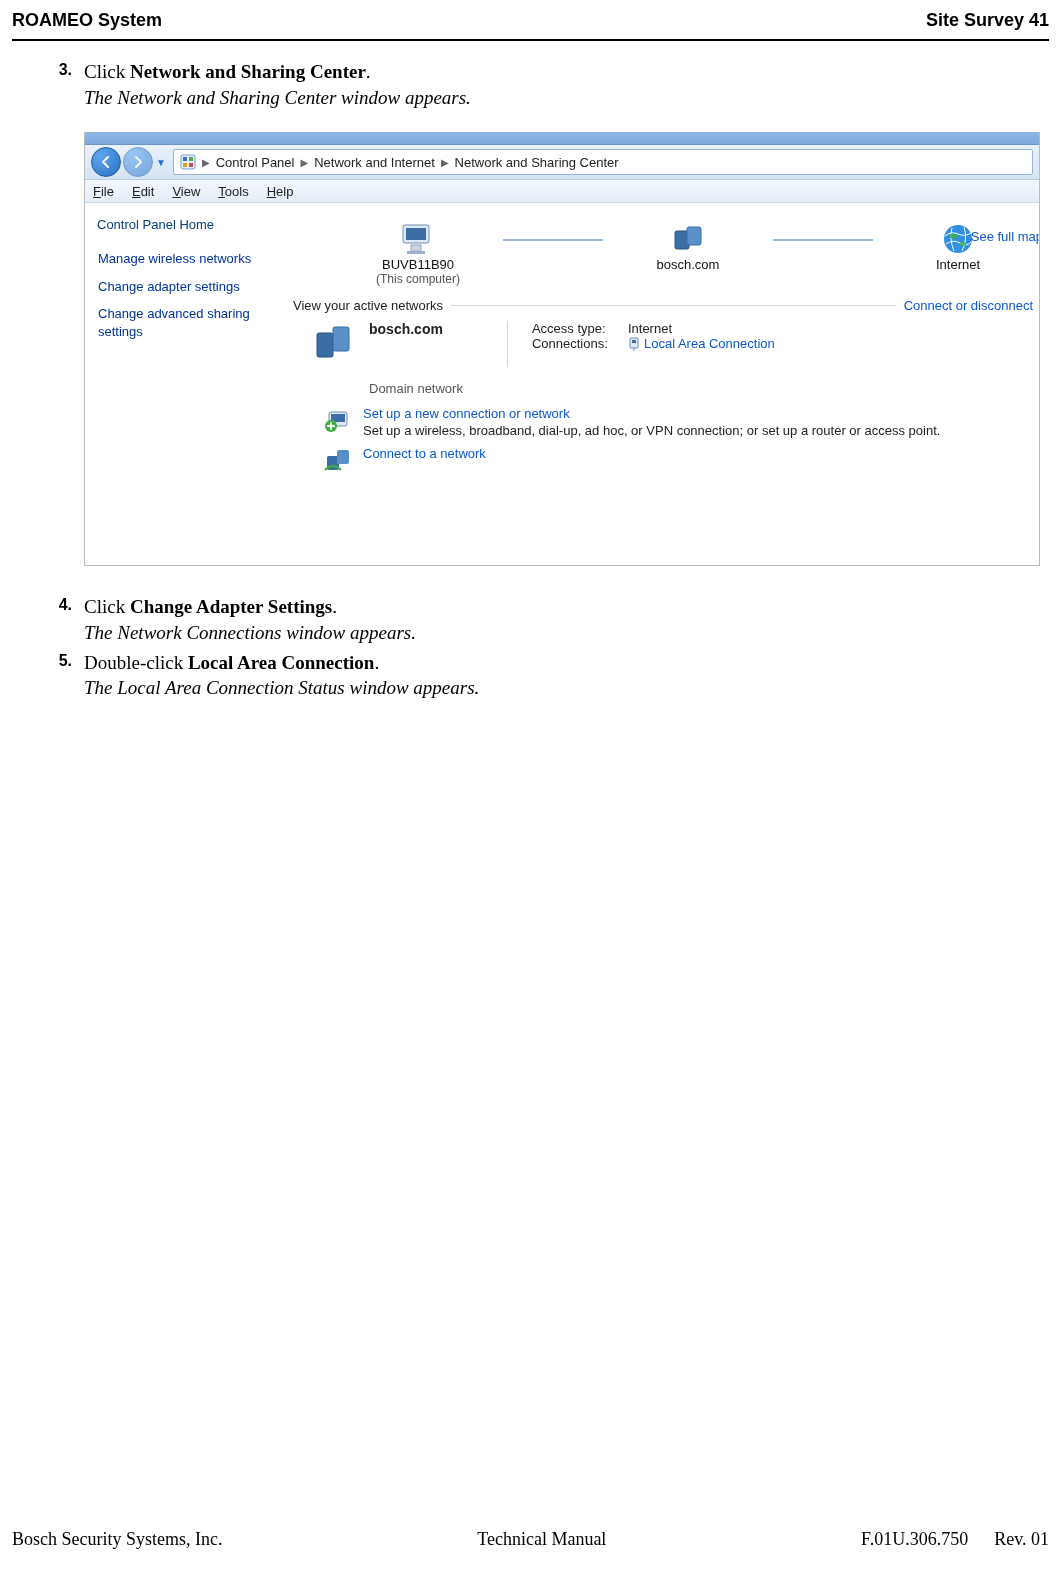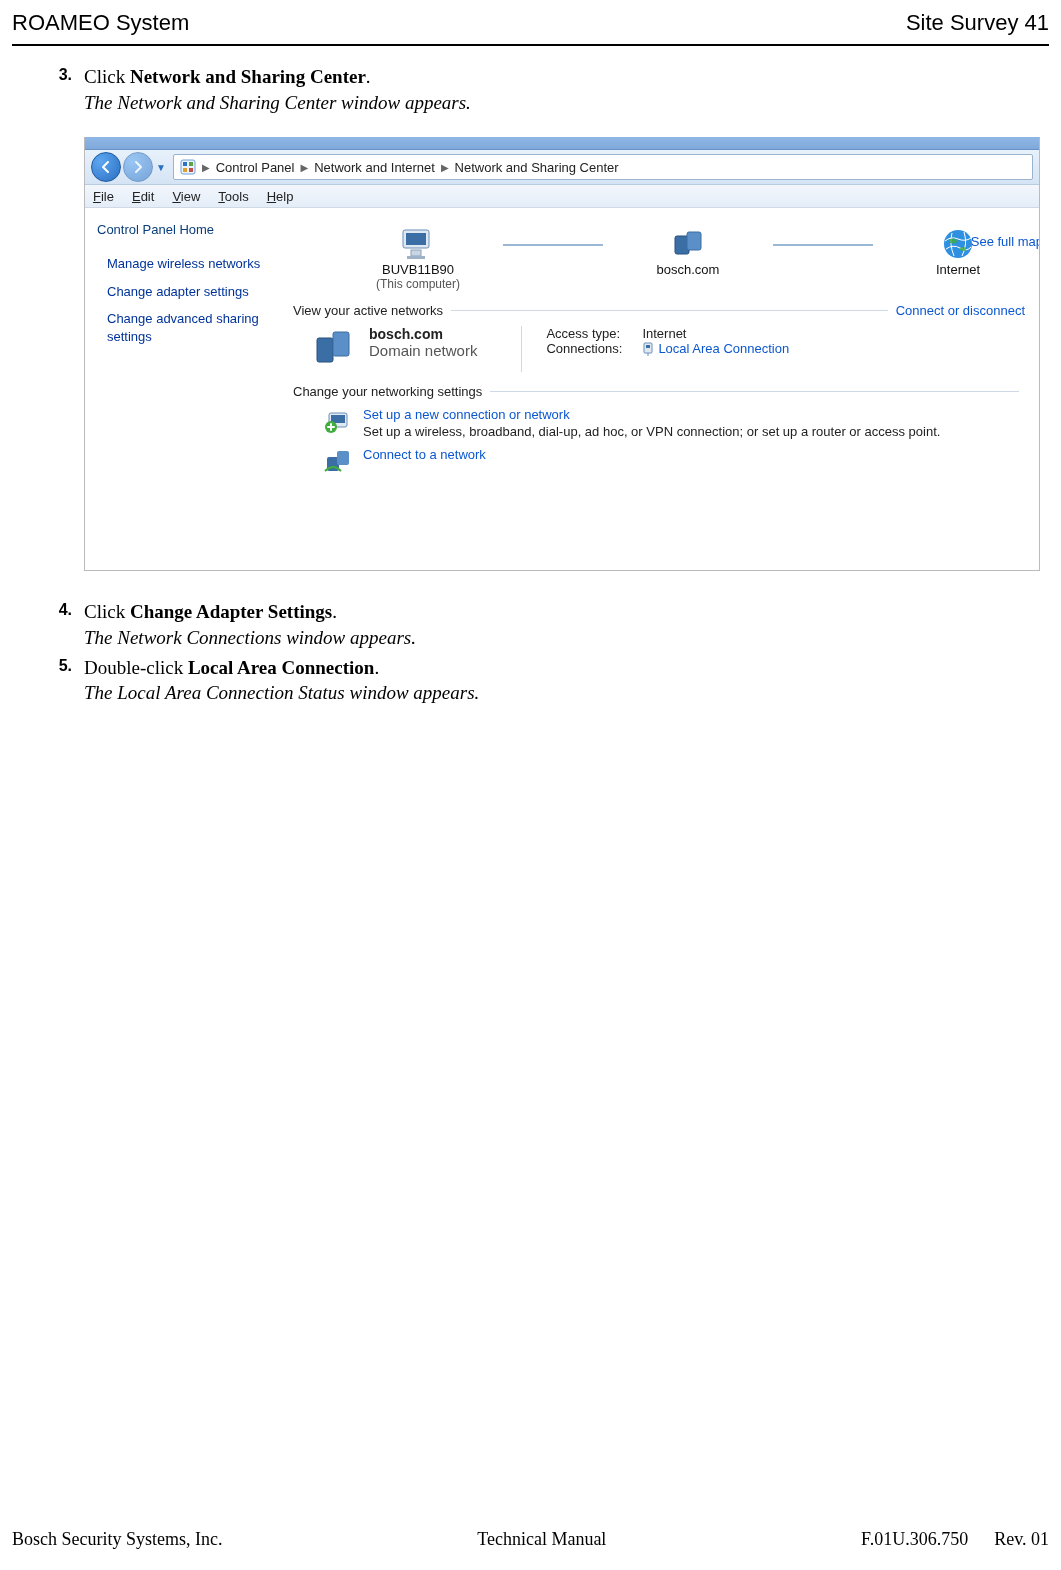--- a/index.html
+++ b/index.html
@@ -13,22 +13,22 @@
     width: 1061px;
     height: 1570px;
     position: relative;
     box-sizing: border-box;
     padding: 10px 12px 0 12px;
   }
   .page-header {
     display: flex;
     justify-content: space-between;
     font-family: Arial, Helvetica, sans-serif;
-    font-weight: normal;
-    font-size: 22px;
+    font-weight: bold;
+    font-size: 18px;
     padding: 0 0 8px 0;
   }
   .page-header-rule {
     border-bottom: 2px solid #000;
     margin: 0 0 18px 0;
   }
   .body {
     padding: 0 24px 0 24px;
   }
   .step {
@@ -144,21 +144,21 @@
     font-size: 13px;
     color: #003399;
   }
   .left-pane .cph {
     color: #0a3e7a;
     font-weight: 500;
     margin-bottom: 18px;
   }
   .left-pane .link {
     color: #003399;
-    margin: 10px 10px;
+    margin: 10px 1px;
     cursor: default;
     line-height: 1.35;
   }
   .right-pane {
     flex: 1;
     padding: 12px 0 0 8px;
     position: relative;
   }
   .right-pane h2 {
     color: #0a3e7a;
@@ -196,21 +196,21 @@
   .see-full-map {
     position: absolute;
     right: 0;
     top: 26px;
     color: #0b57d0;
     font-size: 13px;
   }
   .sect-row {
     display: flex;
     align-items: center;
-    margin: 12px 16px 4px 0;
+    margin: 12px 8px 4px 0;
   }
   .sect-row .lbl {
     color: #222;
     white-space: nowrap;
   }
   .sect-row .rule {
     flex: 1;
     border-top: 1px solid #cfd9e6;
     margin: 0 8px;
   }
@@ -223,21 +223,21 @@
     display: flex;
     align-items: flex-start;
     margin: 8px 0 10px 20px;
   }
   .active-net .neticon {
     width: 42px; height: 42px;
     margin-right: 14px;
     display:flex; align-items:center; justify-content:center;
   }
   .active-net .netinfo .name { font-weight: bold; font-size: 14px; }
-  .active-net .netinfo .type { color: #555; font-size: 15px; }
+  .active-net .netinfo .type { color: #555; font-size: 13px; margin-top: 44px; }
   .active-net .sep {
     border-left: 1px solid #cfd9e6;
     height: 46px;
     margin: 0 24px 0 44px;
   }
   .active-net .conninfo {
     font-size: 13px;
     color: #222;
   }
   .active-net .conninfo .row { display:flex; }
@@ -416,24 +416,20 @@
                       <rect x="2" y="1" width="8" height="10" rx="1" fill="#dfe8f3" stroke="#6c8fb6"></rect>
                       <rect x="4" y="3" width="4" height="3" fill="#3b6ea5"></rect>
                       <path d="M6 11 v3" stroke="#6c8fb6"></path>
                     </svg>
                   <span>Local Area Connection</span>
                 </span>
               </div>
             </div>
           </div>
 
-          <div class="sect-row">
-            <span class="lbl">Change your networking settings</span>
-            <span class="rule"></span>
-          </div>
 
           <div class="settings-item">
             <div class="sico">
               <svg width="28" height="28" viewBox="0 0 28 28">
                   <rect x="6" y="6" width="18" height="14" rx="2" fill="#dfe8f3" stroke="#6c8fb6"></rect>
                   <rect x="8" y="8" width="14" height="8" fill="#3b6ea5"></rect>
                   <circle cx="8" cy="20" r="6" fill="#3fae3f"></circle>
                   <path d="M8 17 v6 M5 20 h6" stroke="#fff" stroke-width="2" stroke-linecap="round"></path>
                 </svg>
             </div>

